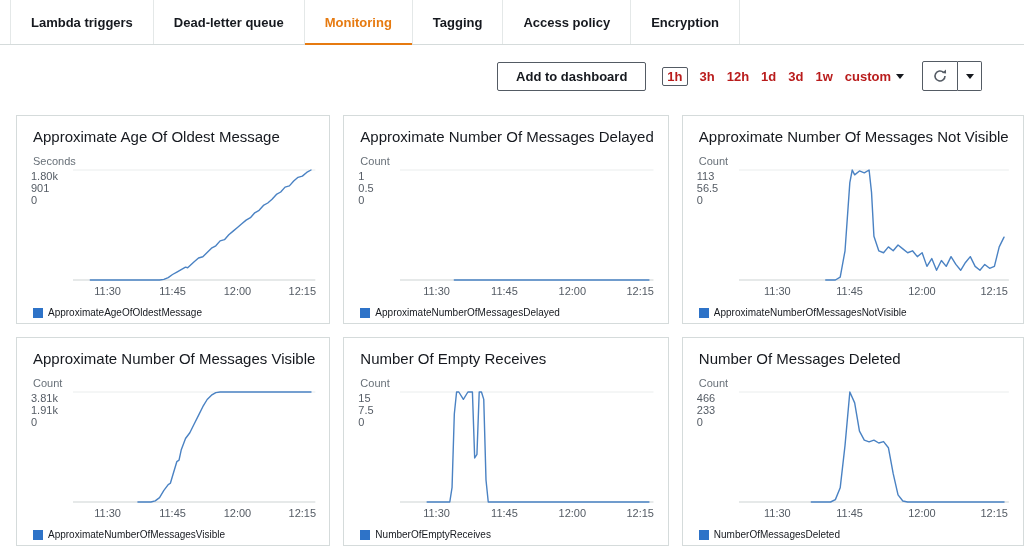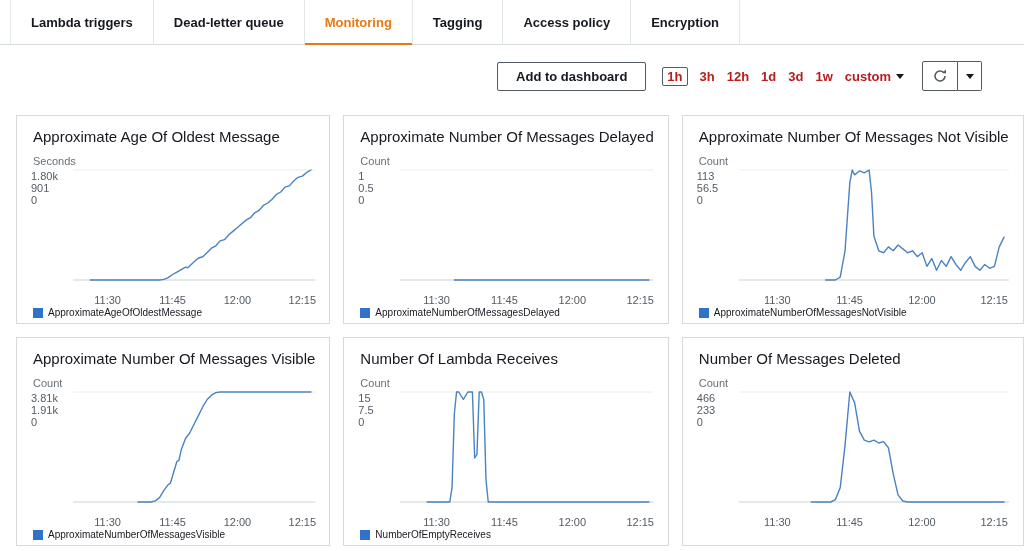--- a/index.html
+++ b/index.html
@@ -74,21 +74,21 @@
   .plot-row{display:flex;align-items:flex-start;height:110px}
   .ylabels{
     width:42px;display:flex;flex-direction:column;justify-content:space-between;
     font-size:11px;color:#545b64;padding-right:4px;
   }
   .plot{flex:1;height:110px;overflow:visible}
   .plot .grid{stroke:#eaeded;stroke-width:1;fill:none}
   .plot .axis{stroke:#cdd3d3;stroke-width:1;fill:none}
   .plot .series{fill:none;stroke:var(--series);stroke-width:1.4;stroke-linejoin:round;stroke-linecap:round}
   .xticks{position:relative;height:14px;margin:5px 0 0 42px;font-size:11px;color:#545b64}
-  .xticks span{position:absolute;top:9px;transform:translateX(-50%);white-space:nowrap}
+  .xticks span{position:absolute;top:0;transform:translateX(-50%);white-space:nowrap}
   .legend{display:flex;align-items:center;gap:5px;margin:8px 0 0 2px;font-size:10px;color:#16191f;cursor:pointer}
   .swatch{width:10px;height:10px;background:var(--swatch);display:inline-block;flex:none}
   .legend span:last-child{white-space:nowrap;overflow:hidden}
 </style>
 </head>
 <body>
 
 <div class="tabbar">
   <div class="tab">Lambda triggers</div>
   <div class="tab">Dead-letter queue</div>
@@ -229,21 +229,21 @@
       <span style="left: 67.86%;">12:00</span>
       <span style="left: 94.64%;">12:15</span>
     </div>
     <div class="legend">
       <span class="swatch"></span>
       <span>ApproximateNumberOfMessagesVisible</span>
     </div>
   </div>
 
   <div class="card">
-    <div class="card-title">Number Of Lambda Receives</div>
+    <div class="card-title">Number Of Empty Receives</div>
     <div class="unit">Count</div>
     <div class="plot-row">
       <div class="ylabels">
         <span>15</span>
         <span>7.5</span>
         <span>0</span>
       </div>
       <svg class="plot" viewBox="0 0 100 100" preserveAspectRatio="none">
           <line x1="0" y1="0" x2="100" y2="0" class="grid" vector-effect="non-scaling-stroke"></line>
           <line x1="0" y1="100" x2="100" y2="100" class="axis" vector-effect="non-scaling-stroke"></line>
@@ -276,15 +276,19 @@
           <line x1="0" y1="100" x2="100" y2="100" class="axis" vector-effect="non-scaling-stroke"></line>
           <polyline points="26.79,100.00 33.93,100.00 35.71,97.85 37.50,87.12 39.29,48.50 41.07,0.00 42.86,9.87 44.64,35.62 46.43,43.78 48.21,45.28 50.00,43.78 51.79,46.35 53.57,45.06 55.36,50.64 57.14,74.25 58.93,93.56 60.71,99.14 62.50,100.00 98.21,100.00" class="series" vector-effect="non-scaling-stroke"></polyline>
         </svg>
     </div>
     <div class="xticks">
       <span style="left: 14.29%;">11:30</span>
       <span style="left: 41.07%;">11:45</span>
       <span style="left: 67.86%;">12:00</span>
       <span style="left: 94.64%;">12:15</span>
     </div>
+    <div class="legend">
+      <span class="swatch"></span>
+      <span>NumberOfMessagesDeleted</span>
+    </div>
   </div>
 
 </div>
 
 </body></html>

